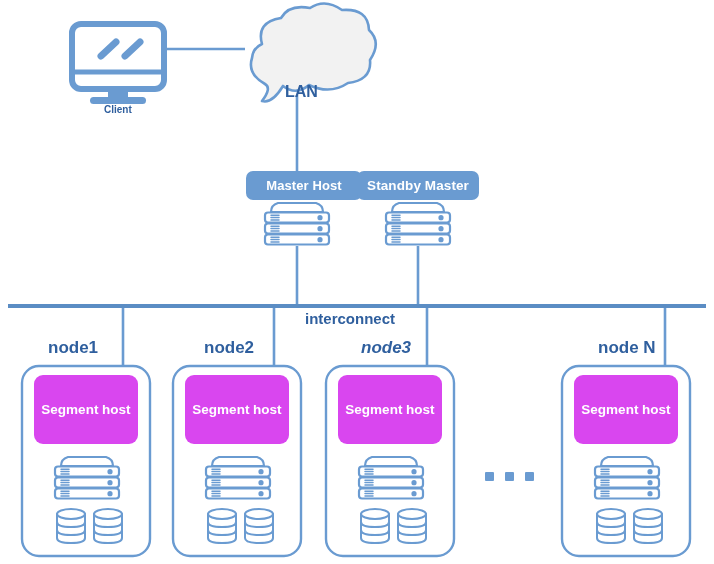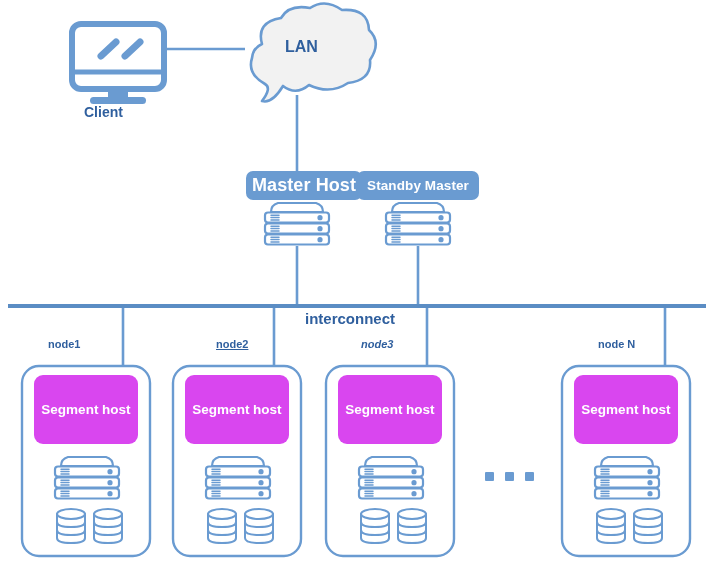--- a/index.html
+++ b/index.html
@@ -51,23 +51,23 @@
     color: #ffffff;
     font-weight: bold;
     border-radius: 9px;
     display: flex;
     align-items: center;
     justify-content: center;
     white-space: nowrap;
     font-size: 13.5px;
     font-family: "Liberation Sans", sans-serif;
   }
-  .client-label { font-size: 14px; }
-  .lan-label    { font-size: 16px; }
-  .node-label   { font-size: 11px; }
+  .client-label { font-size: 10px; margin-left: 20px; }
+  .lan-label    { font-size: 16px; margin-top: 45px; }
+  .node-label   { font-size: 17px; }
   .ic-label     { font-size: 15px; }
 </style>
 </head>
 <body>
 
 <div id="diagram-root">
 
   <svg id="diagram-svg" viewBox="0 0 714 564">
     <defs>
 
@@ -203,28 +203,28 @@
       <rect x="485" y="472" width="9" height="9" rx="1"></rect>
       <rect x="505" y="472" width="9" height="9" rx="1"></rect>
       <rect x="525" y="472" width="9" height="9" rx="1"></rect>
     </g>
   </svg>
 
   <div class="lbl client-label" style="left:84px; top:104px;">Client</div>
 
   <div class="lbl lan-label" style="left:285px; top:38px;">LAN</div>
 
-  <div class="badge" style="left:246px; top:171px; width:116px; height:29px; font-size:18px;">Master Host</div>
+  <div class="badge" style="left:246px; top:171px; width:116px; height:29px; font-size:13px;">Master Host</div>
 
   <div class="badge" style="left:357px; top:171px; width:122px; height:29px; font-size:13.5px;">Standby Master</div>
 
   <div class="lbl ic-label" style="left:305px; top:281px;margin-top:29px;">interconnect</div>
 
   <div class="lbl node-label" style="left:48px; top:338px;">node1</div>
-  <div class="lbl node-label" style="left:216px; top:338px;text-decoration:underline;">node2</div>
+  <div class="lbl node-label" style="left:204px; top:338px;">node2</div>
   <div class="lbl node-label" style="left:361px; top:338px;font-style:italic;">node3</div>
   <div class="lbl node-label" style="left:598px; top:338px;">node N</div>
 
   <div class="seg-block" style="left:34px;  top:375px; width:104px; height:69px;">Segment host</div>
   <div class="seg-block" style="left:185px; top:375px; width:104px; height:69px;">Segment host</div>
   <div class="seg-block" style="left:338px; top:375px; width:104px; height:69px;">Segment host</div>
   <div class="seg-block" style="left:574px; top:375px; width:104px; height:69px;">Segment host</div>
 
 </div>
 

